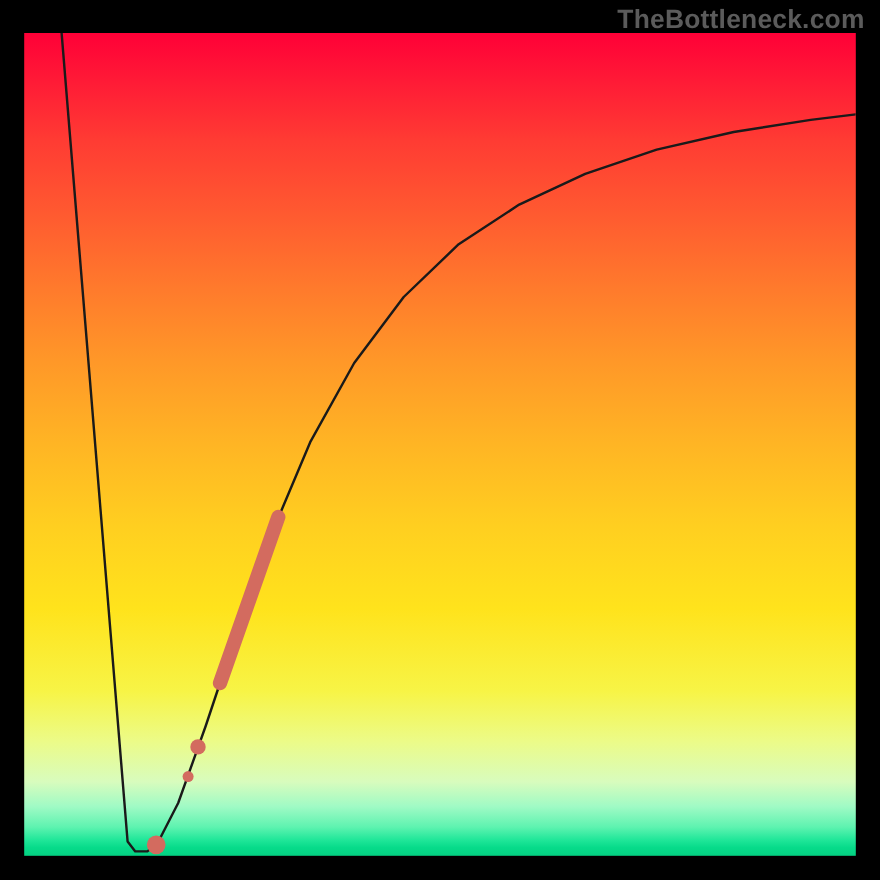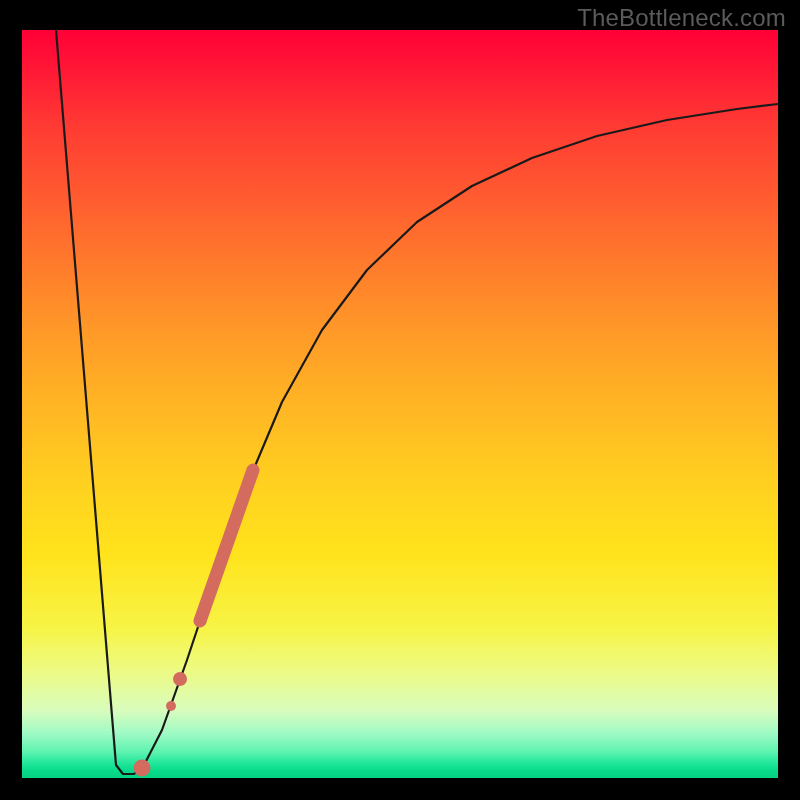--- a/index.html
+++ b/index.html
@@ -16,21 +16,21 @@
     width: 800px;
     height: 800px;
     background: #000;
   }
   .watermark {
     position: absolute;
     top: 4px;
     right: 14px;
     color: #5b5b5b;
     font-size: 24px;
-    font-weight: 400;
+    font-weight: 700;
     letter-spacing: 0.2px;
     user-select: none;
   }
   .plot {
     position: absolute;
     left: 22px;
     top: 30px;
     width: 756px;
     height: 748px;
     background: linear-gradient(to bottom,

